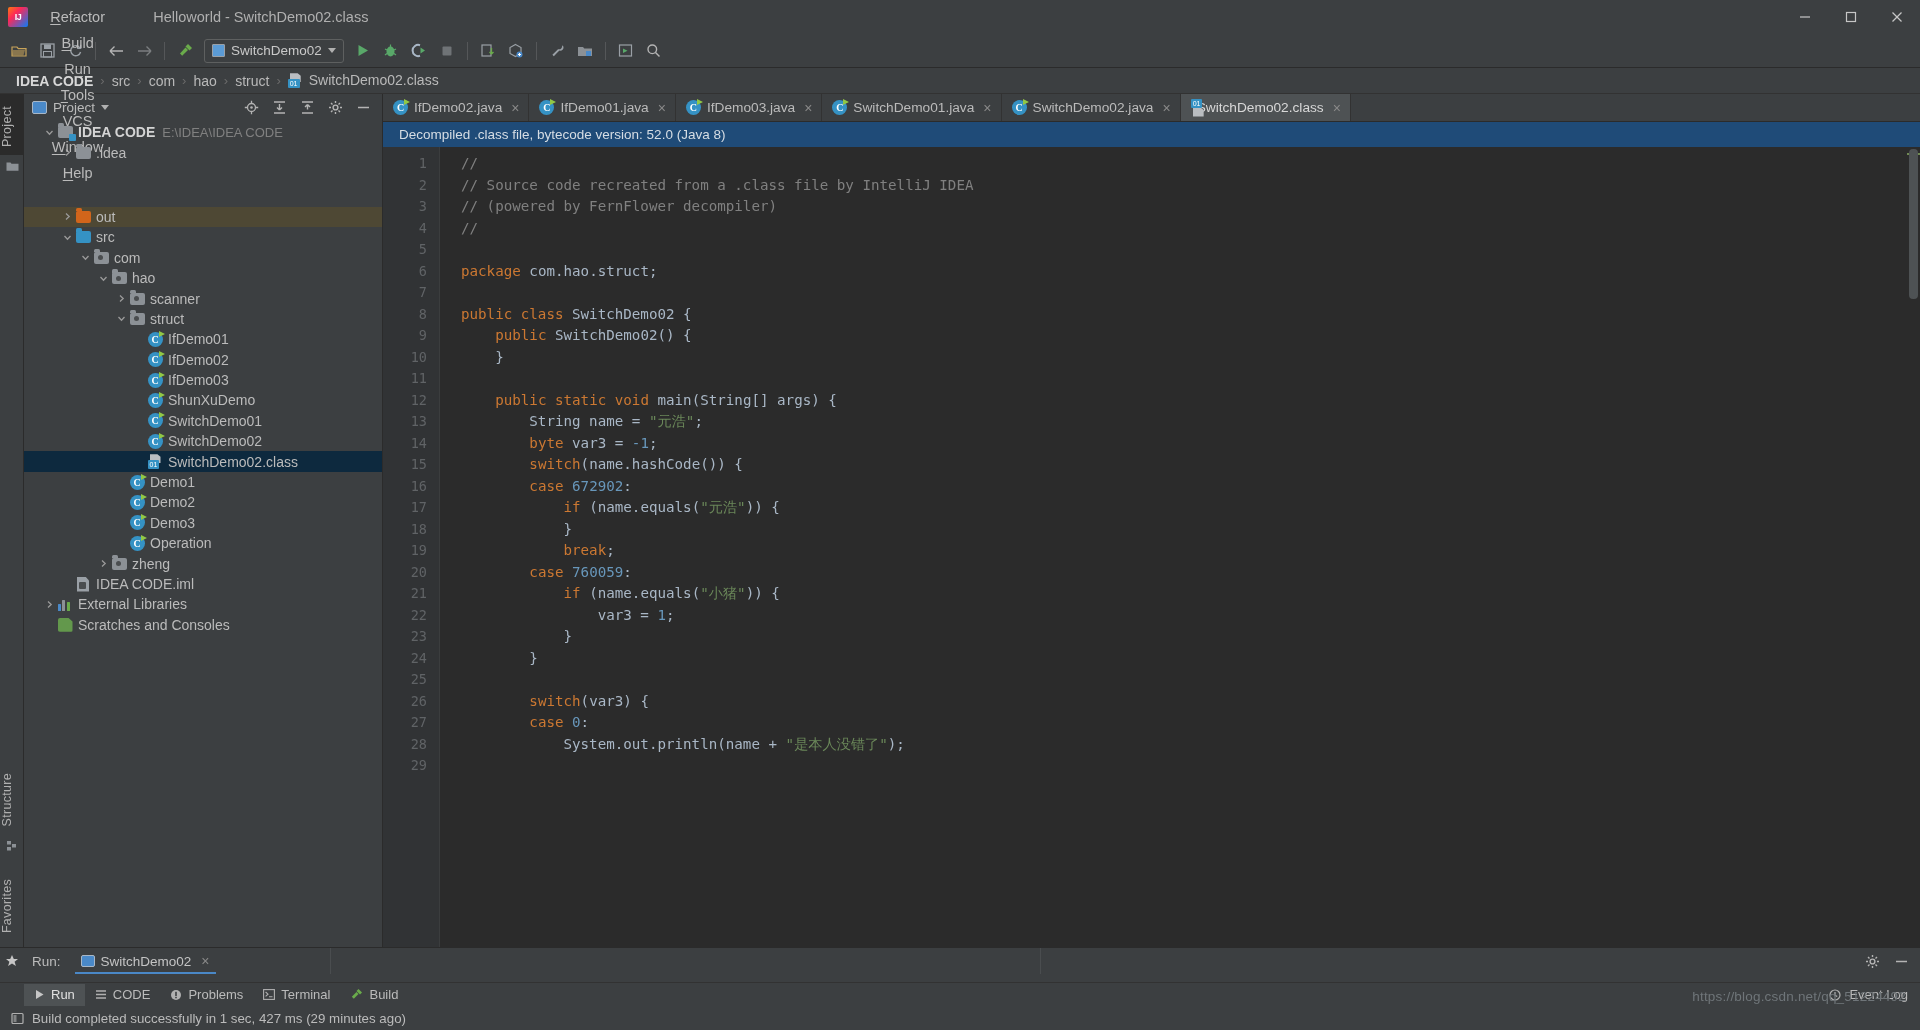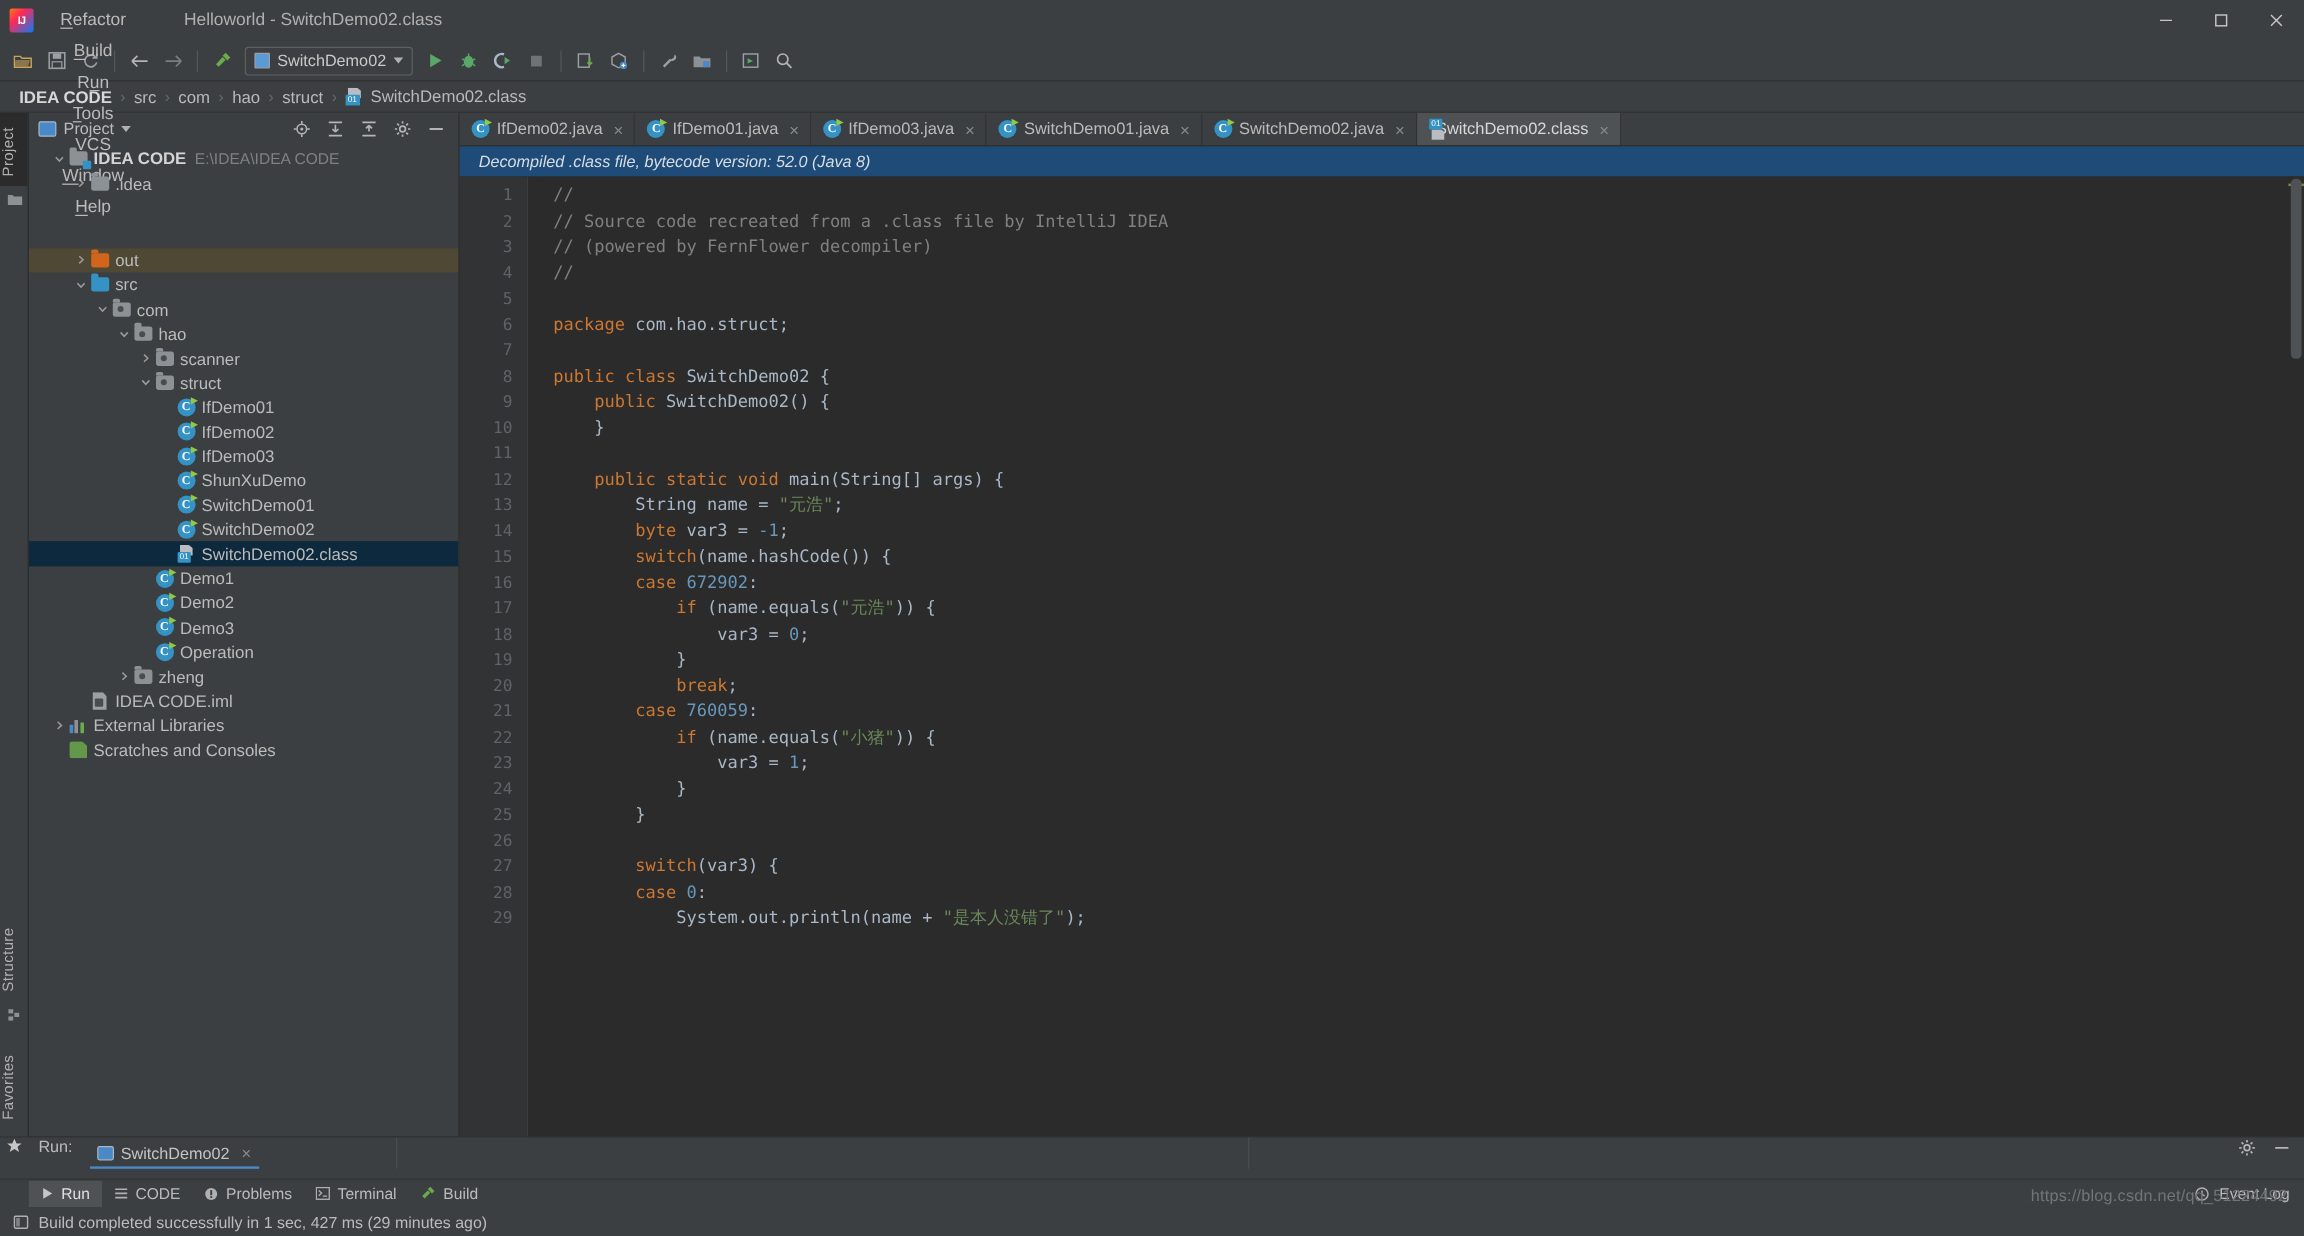--- a/index.html
+++ b/index.html
@@ -193,21 +193,21 @@
   }
   .tab {
     display: flex; align-items: center; gap: 6px; padding: 0 9px 0 10px; color: #bbbbbb;
     font-size: 13.7px; white-space: nowrap; border-right: 1px solid #323232;
   }
   .tab.active { background: #4e5254; color: #d8d8d8; }
   .tab .x { color: #8a8a8a; font-size: 14px; margin-left: 3px; line-height: 1; }
 
   .notice {
     height: 25px; flex: 0 0 25px; background: #1f4b78; color: #d6dde4;
-    display: flex; align-items: center; padding-left: 16px; font-size: 13.5px; font-style: italic;
+    display: flex; align-items: center; padding-left: 16px; font-size: 13.5px;
   }
   .code-area { flex: 1 1 auto; display: flex; min-height: 0; position: relative; overflow: hidden; }
   .gutter {
     width: 56px; flex: 0 0 56px; background: #313335; text-align: right;
     padding-top: 6px; color: #606366; font-size: 13.5px;
     font-family: "DejaVu Sans Mono", monospace;
   }
   .gutter .gl { height: 21.5px; line-height: 21.5px; padding-right: 12px; }
   .vstripe { width: 12px; flex: 0 0 12px; background: #2b2b2b; border-left: 1px solid #3b3d3e; }
   .code {
@@ -225,21 +225,21 @@
   }
   .scrollbar-v .thumb {
     position: absolute; right: 2px; top: 2px; width: 9px; height: 150px;
     background: #4e5254; border-radius: 4px;
   }
   .marker-line { position:absolute; right:0; top:6px; width:13px; height:2px; background:#6f8a52; }
 
   
   .runpanel { flex: 0 0 auto; background: #3c3f41; border-top: 1px solid #2b2b2b; }
   .run-head {
-    height: 26px; display: flex; align-items: flex-start; background: #3c3f41;
+    height: 26px; display: flex; align-items: center; background: #3c3f41;
     font-size: 13.5px; color: #bbbbbb; position: relative;
   }
   .run-star { width: 24px; display: flex; align-items: center; justify-content: center; color: #b0b0b0; }
   .run-lbl { padding: 0 10px 0 8px; color: #bbbbbb; }
   .run-tab {
     display: flex; align-items: center; gap: 6px; padding: 0 10px; height: 26px;
     position: relative; color: #c4c4c4;
   }
   .run-tab::after {
     content: ""; position: absolute; left: 4px; right: 4px; bottom: 0; height: 2px; background: #4a88c7;
@@ -841,21 +841,20 @@
             <div class="cl"><span class="kw">public class</span><span class="pl"> SwitchDemo02 {</span></div>
             <div class="cl"><span class="pl">    </span><span class="kw">public</span><span class="pl"> SwitchDemo02() {</span></div>
             <div class="cl"><span class="pl">    }</span></div>
             <div class="cl">&nbsp;</div>
             <div class="cl"><span class="pl">    </span><span class="kw">public static void</span><span class="pl"> main(String[] args) {</span></div>
             <div class="cl"><span class="pl">        String name = </span><span class="st">"元浩"</span><span class="pl">;</span></div>
             <div class="cl"><span class="pl">        </span><span class="kw">byte</span><span class="pl"> var3 = </span><span class="nu">-1</span><span class="pl">;</span></div>
             <div class="cl"><span class="pl">        </span><span class="kw">switch</span><span class="pl">(name.hashCode()) {</span></div>
             <div class="cl"><span class="pl">        </span><span class="kw">case</span><span class="pl"> </span><span class="nu">672902</span><span class="pl">:</span></div>
             <div class="cl"><span class="pl">            </span><span class="kw">if</span><span class="pl"> (name.equals(</span><span class="st">"元浩"</span><span class="pl">)) {</span></div>
-            <div class="cl"><span class="pl">                var3 = </span><span class="nu">0</span><span class="pl">;</span></div>
             <div class="cl"><span class="pl">            }</span></div>
             <div class="cl"><span class="pl">            </span><span class="kw">break</span><span class="pl">;</span></div>
             <div class="cl"><span class="pl">        </span><span class="kw">case</span><span class="pl"> </span><span class="nu">760059</span><span class="pl">:</span></div>
             <div class="cl"><span class="pl">            </span><span class="kw">if</span><span class="pl"> (name.equals(</span><span class="st">"小猪"</span><span class="pl">)) {</span></div>
             <div class="cl"><span class="pl">                var3 = </span><span class="nu">1</span><span class="pl">;</span></div>
             <div class="cl"><span class="pl">            }</span></div>
             <div class="cl"><span class="pl">        }</span></div>
             <div class="cl">&nbsp;</div>
             <div class="cl"><span class="pl">        </span><span class="kw">switch</span><span class="pl">(var3) {</span></div>
             <div class="cl"><span class="pl">        </span><span class="kw">case</span><span class="pl"> </span><span class="nu">0</span><span class="pl">:</span></div>

